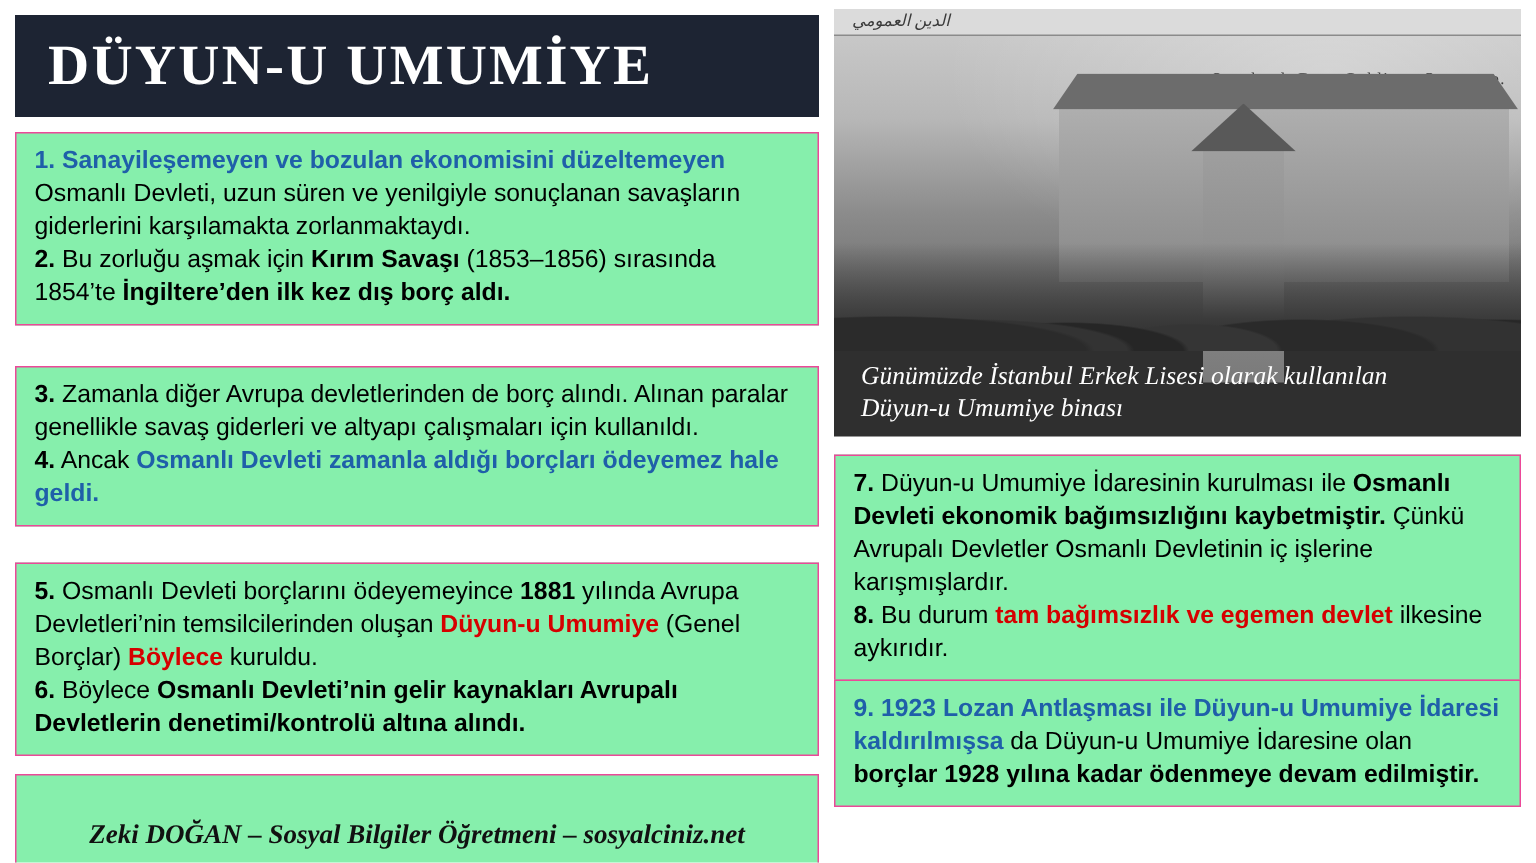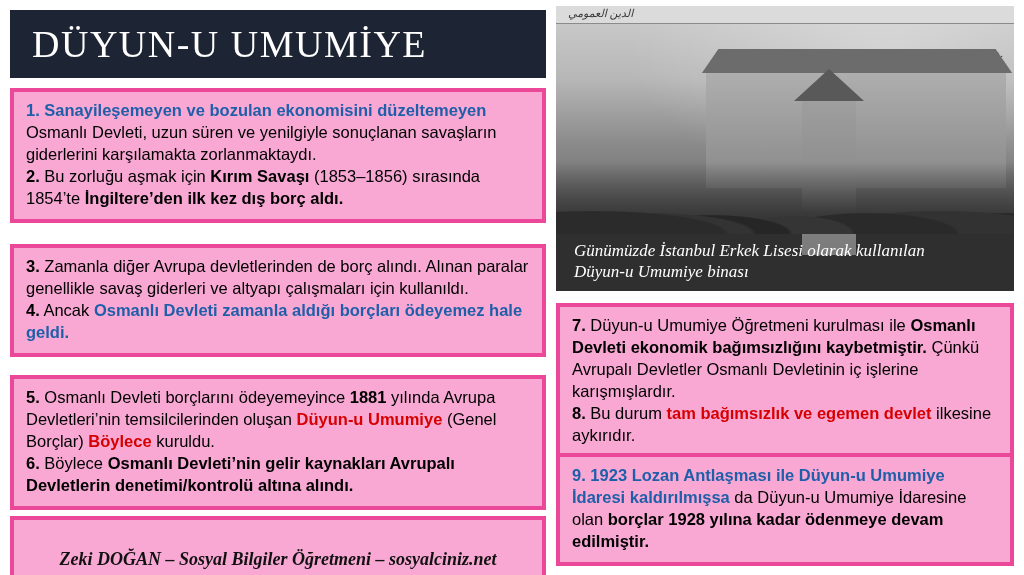--- a/index.html
+++ b/index.html
@@ -22,32 +22,32 @@
     left: 10px; top: 10px;
     width: 536px; height: 68px;
     background: #1d2433;
     display: flex;
     align-items: center;
     padding-left: 22px;
   }
   .title-bar .title-text {
     color: #ffffff;
     font-family: "Liberation Serif", serif;
-    font-weight: normal;
+    font-weight: bold;
     font-size: 38px;
     letter-spacing: 1.5px;
     font-variant: small-caps;
     text-transform: uppercase;
   }
 
   
   .box {
     position: absolute;
-    background: #f9a8d4;
-    border: 4px solid #ec4899;
+    background: #86efac;
+    border: 1px solid #ec4899;
     padding: 8px 12px 9px 12px;
     font-size: 16.5px;
     line-height: 1.33;
     color: #000000;
   }
   .box p { margin: 0; }
   .box .num { font-weight: bold; }
   .blue { color: #1f5fa9; font-weight: bold; }
   .bold { font-weight: bold; }
   .red  { color: #d60000; font-weight: bold; }
@@ -203,21 +203,21 @@
       <div class="trees"></div>
     </div>
     <div class="photo-caption">
       <div>Günümüzde İstanbul Erkek Lisesi olarak kullanılan</div>
       <div>Düyun-u Umumiye binası</div>
     </div>
   </div>
 
   <div class="box" id="box5">
     <p>
-      <span class="num">7.</span><span> Düyun-u Umumiye Öğretmeni kurulması ile </span><span class="bold">Osmanlı Devleti ekonomik bağımsızlığını kaybetmiştir.</span><span> Çünkü Avrupalı Devletler Osmanlı Devletinin iç işlerine karışmışlardır.</span>
+      <span class="num">7.</span><span> Düyun-u Umumiye İdaresinin kurulması ile </span><span class="bold">Osmanlı Devleti ekonomik bağımsızlığını kaybetmiştir.</span><span> Çünkü Avrupalı Devletler Osmanlı Devletinin iç işlerine karışmışlardır.</span>
     </p>
     <p>
       <span class="num">8.</span><span> Bu durum </span><span class="red">tam bağımsızlık ve egemen devlet</span><span> ilkesine aykırıdır.</span>
     </p>
   </div>
 
   <div class="box" id="box6">
     <p>
       <span class="num blue">9.</span><span class="blue"> 1923 Lozan Antlaşması ile Düyun-u Umumiye İdaresi kaldırılmışsa</span><span> da Düyun-u Umumiye İdaresine olan </span><span class="bold">borçlar 1928 yılına kadar ödenmeye devam edilmiştir.</span>
     </p>

